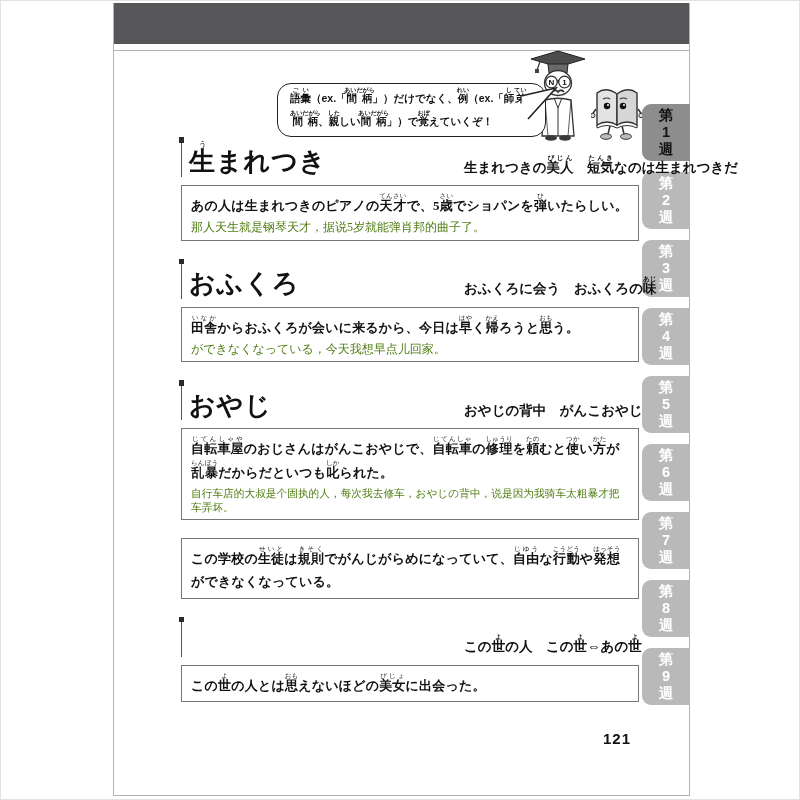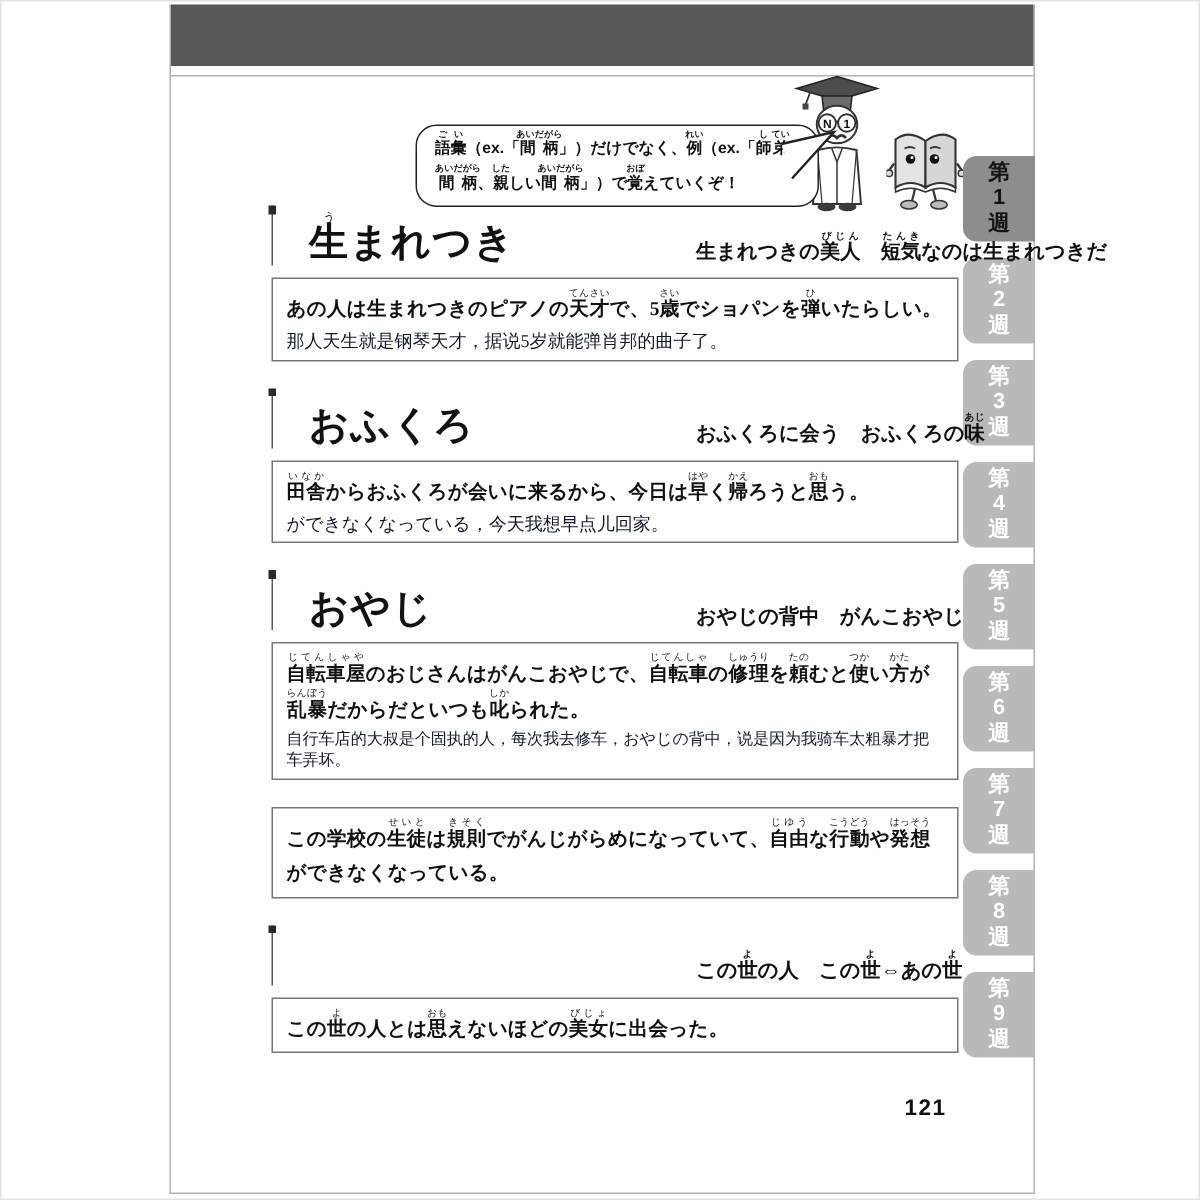--- a/index.html
+++ b/index.html
@@ -22,32 +22,32 @@
   
   .tabbar{position:absolute;right:-1px;top:101px;width:48px;display:flex;flex-direction:column;gap:11px;}
   .tab{height:57px;border-radius:9px 0 0 9px;background:#b9b9b9;color:#fff;font-weight:bold;font-size:14.5px;
        display:flex;flex-direction:column;align-items:center;justify-content:center;line-height:1.15;
        font-family:"Liberation Sans","DejaVu Sans",sans-serif;}
   .tab.active{background:#8d8d8d;color:#141414;}
   
   .content{position:absolute;left:67px;top:134px;width:458px;}
   .entry{margin-bottom:18px;}
   .headword-row{position:relative;height:40px;display:flex;align-items:flex-end;
-                border-left:1px solid #555;padding-left:24px;margin-bottom:8px;}
+                border-left:1px solid #555;padding-left:7px;margin-bottom:8px;}
   .headword-row::before{content:"";position:absolute;left:-3.5px;top:0px;width:5.5px;height:5.5px;background:#2a2a2a;}
   .headword{font-family:"Liberation Serif","DejaVu Serif",serif;font-size:26px;font-weight:bold;
             line-height:1.1;letter-spacing:1px;white-space:nowrap;}
   .headword rt{font-size:8px;font-weight:normal;letter-spacing:0;line-height:1;}
   .examples{position:absolute;left:282px;bottom:3px;font-size:13.5px;font-weight:bold;white-space:nowrap;line-height:1;}
   .examples rt{font-size:6.5px;line-height:1;}
   .sentence-box{border:1.5px solid #777;padding:6px 8px 4px 9px;background:#fff;}
   .jp{font-family:"Liberation Serif","DejaVu Serif",serif;font-size:13px;font-weight:bold;
       line-height:1.8;letter-spacing:0.2px;}
   .jp rt{font-size:6.5px;font-weight:normal;line-height:1;}
-  .cn{font-family:"Liberation Serif","DejaVu Serif",serif;font-size:12px;color:#0f172a;
+  .cn{font-family:"Liberation Serif","DejaVu Serif",serif;font-size:12px;color:#4d7c0f;
       line-height:1.35;margin-top:2px;letter-spacing:0;}
   .cn.small{font-size:10.7px;}
   ruby{ruby-position:over;}
   
   .pagenum{position:absolute;right:58px;bottom:48px;font-size:15px;font-weight:bold;letter-spacing:1px;}
 </style>
 </head>
 <body>
 
 <div id="canvas">

